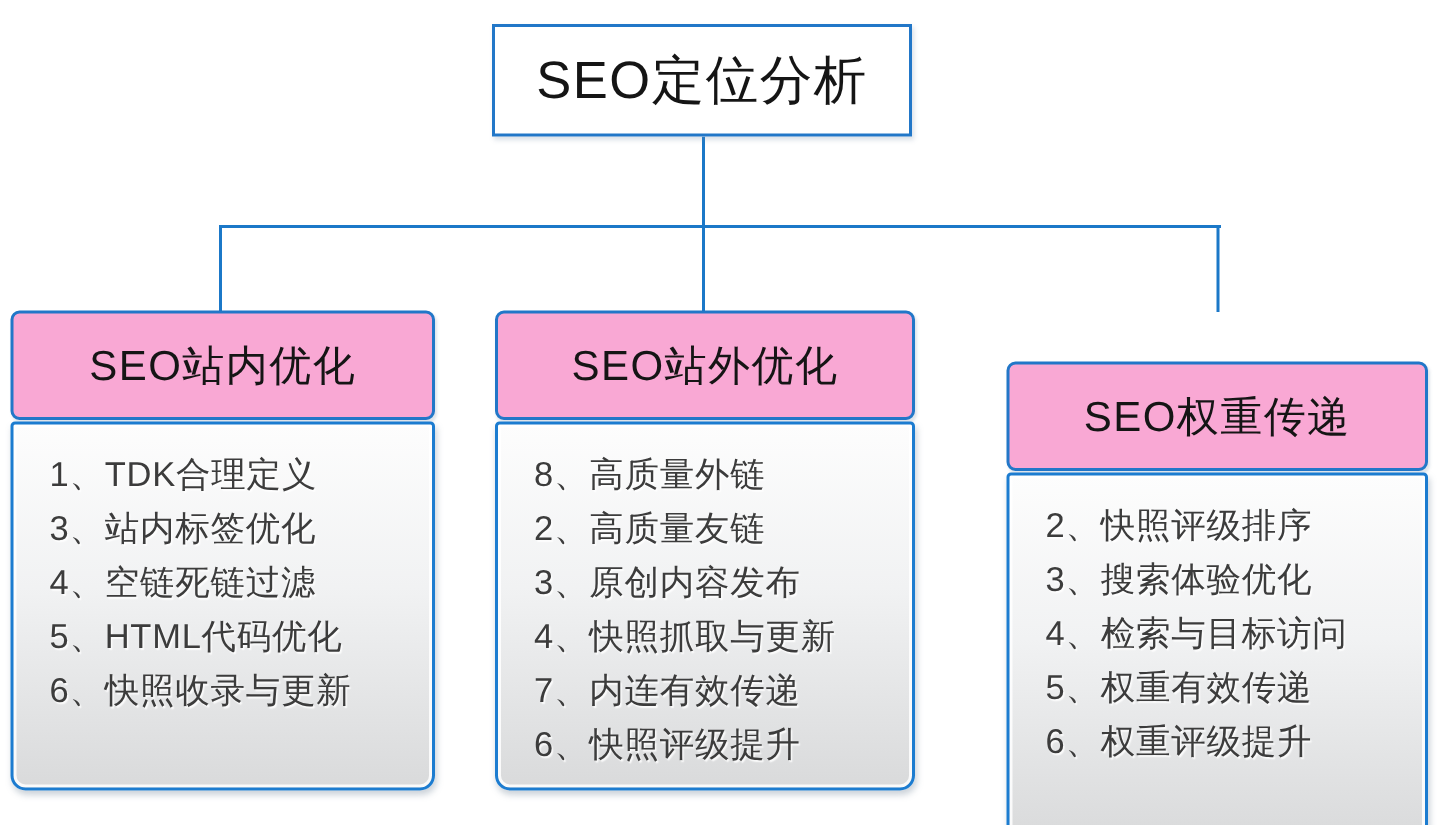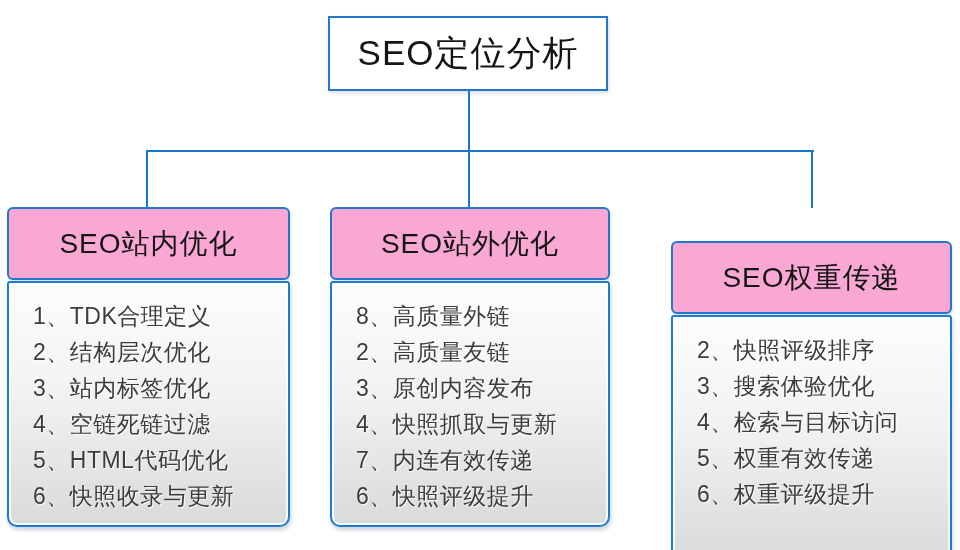--- a/index.html
+++ b/index.html
@@ -70,21 +70,20 @@
   <div class="root-box">
     <span>SEO定位分析</span>
   </div>
 
   <div class="col" style="left:7px; width:283px;">
     <div class="col-header">
       <span>SEO站内优化</span>
     </div>
     <div class="col-list">
       <div class="item">1、TDK合理定义</div>
-      <div class="item">2、结构层次优化</div>
       <div class="item">3、站内标签优化</div>
       <div class="item">4、空链死链过滤</div>
       <div class="item">5、HTML代码优化</div>
       <div class="item">6、快照收录与更新</div>
     </div>
   </div>
 
   <div class="col" style="left:330px; width:280px;">
     <div class="col-header">
       <span>SEO站外优化</span>

